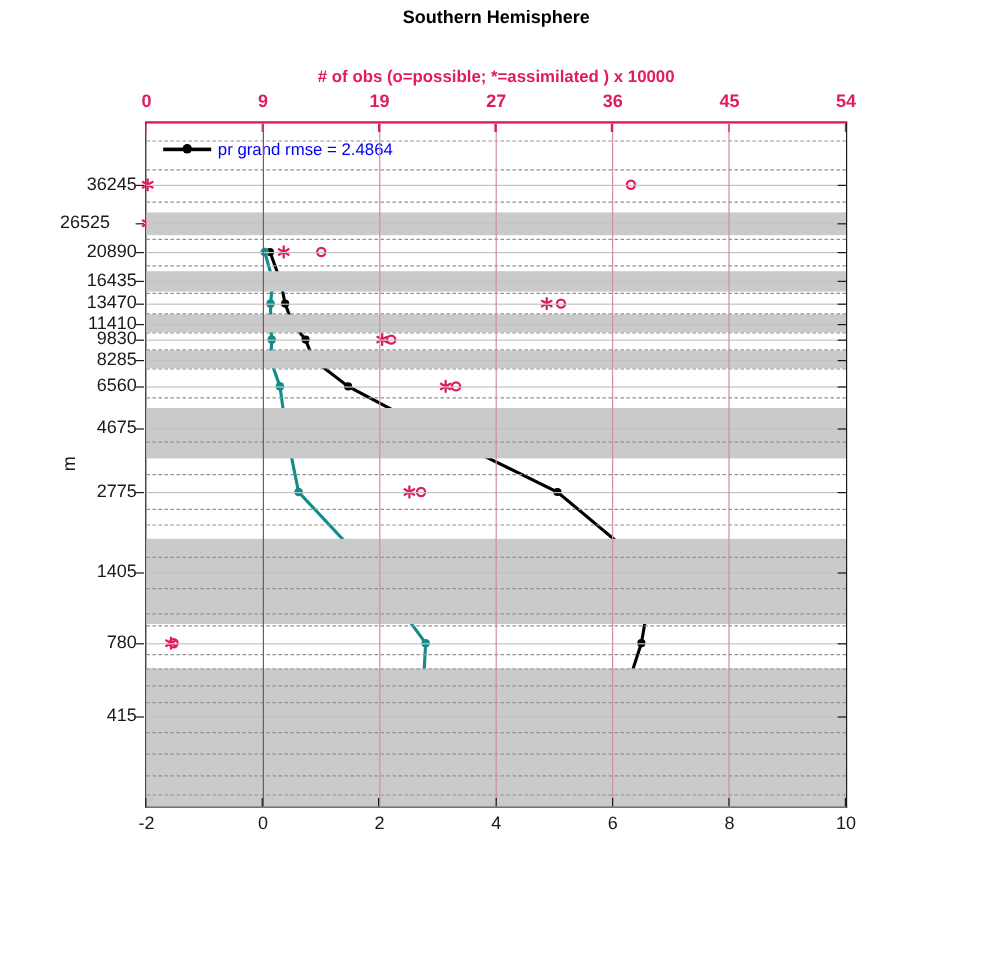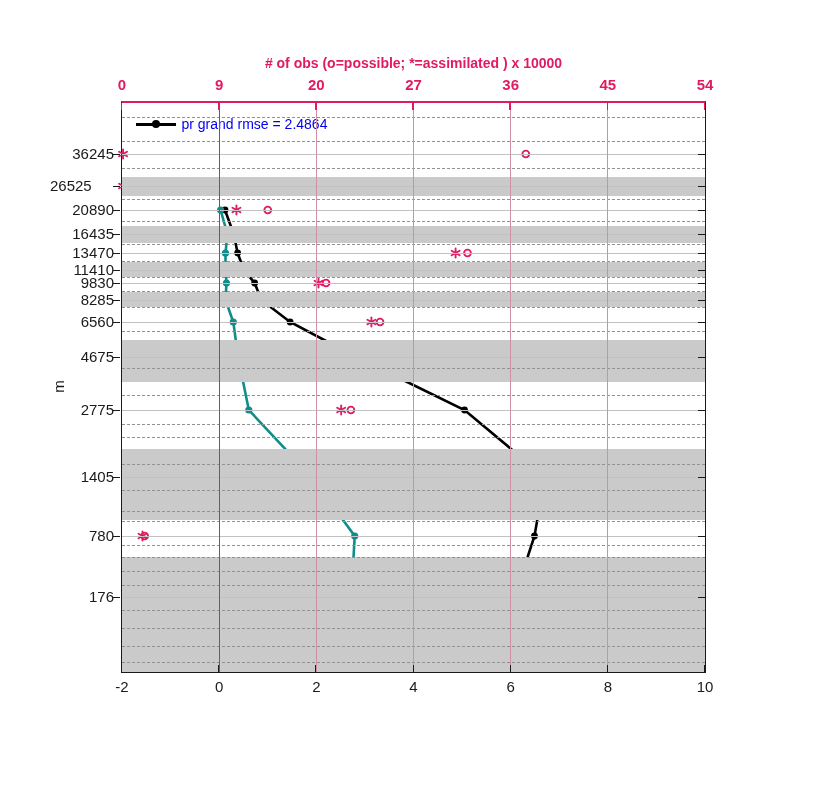--- a/index.html
+++ b/index.html
@@ -39,20 +39,21 @@
   .legend-row{display:flex;align-items:center;height:22px;}
   .legend-line{position:relative;width:40px;height:3px;margin-right:6px;}
   .legend-dot{position:absolute;left:16px;top:-2.5px;width:8px;height:8px;border-radius:50%;}
   .legend-text{font-size:14px;}
   #plot-svg{position:absolute;left:0;top:0;}
 </style>
 </head>
 <body>
 
 <div id="canvas">
+  <div class="t1">Southern Hemisphere</div>
   <div class="topaxis-label" id="topaxis-label" style="color: rgb(224, 26, 99);"># of obs (o=possible; *=assimilated ) x 10000</div>
   <div class="ylabel">m</div>
 
   <div id="plot">
     <svg id="plot-svg" width="583" height="569" viewBox="0 0 583 569" style="overflow: visible;">
         <path d=" M 103.0 107.0 L 111.7 131.0 L 115.6 150.0 L 121.9 167.0 L 132.6 180.0 L 139.4 197.0 L 168.1 219.0 L 234.2 254.0 L 342.5 307.0 L 422.7 374.0 L 412.5 433.0 L 392.6 494.0" fill="none" stroke="#000000" stroke-width="2.6"></path>
         <circle cx="102.99666666666667" cy="107" r="3.4" fill="#000000"></circle>
         <circle cx="111.74166666666666" cy="131" r="3.4" fill="#000000"></circle>
         <circle cx="115.62833333333333" cy="150" r="3.4" fill="#000000"></circle>
         <circle cx="121.94416666666665" cy="167" r="3.4" fill="#000000"></circle>
@@ -206,21 +207,21 @@
       <div class="tick" style="left: -8.5px; top: 373.5px; width: 7px; height: 1px;"></div>
       <div class="tick" style="right: 0px; top: 373.5px; width: 7px; height: 1px;"></div>
       <div class="tick" style="left: -8.5px; top: 432.5px; width: 7px; height: 1px;"></div>
       <div class="tick" style="right: 0px; top: 432.5px; width: 7px; height: 1px;"></div>
       <div class="tick" style="left: -8.5px; top: 493.5px; width: 7px; height: 1px;"></div>
       <div class="tick" style="right: 0px; top: 493.5px; width: 7px; height: 1px;"></div>
     </div>
 
 <div class="ticklabel" style="left: 97px; top: 76px; width: 50px; text-align: center; color: rgb(224, 26, 99); font-weight: bold;">0</div>
     <div class="ticklabel" style="left: 194.167px; top: 76px; width: 50px; text-align: center; color: rgb(224, 26, 99); font-weight: bold;">9</div>
-    <div class="ticklabel" style="left: 291.333px; top: 76px; width: 50px; text-align: center; color: rgb(224, 26, 99); font-weight: bold;">20</div>
+    <div class="ticklabel" style="left: 291.333px; top: 76px; width: 50px; text-align: center; color: rgb(224, 26, 99); font-weight: bold;">19</div>
     <div class="ticklabel" style="left: 388.5px; top: 76px; width: 50px; text-align: center; color: rgb(224, 26, 99); font-weight: bold;">27</div>
     <div class="ticklabel" style="left: 485.667px; top: 76px; width: 50px; text-align: center; color: rgb(224, 26, 99); font-weight: bold;">36</div>
     <div class="ticklabel" style="left: 582.833px; top: 76px; width: 50px; text-align: center; color: rgb(224, 26, 99); font-weight: bold;">45</div>
     <div class="ticklabel" style="left: 680px; top: 76px; width: 50px; text-align: center; color: rgb(224, 26, 99); font-weight: bold;">54</div>
     <div class="ticklabel" style="left: 97px; top: 678px; width: 50px; text-align: center;">-2</div>
     <div class="ticklabel" style="left: 194.167px; top: 678px; width: 50px; text-align: center;">0</div>
     <div class="ticklabel" style="left: 291.333px; top: 678px; width: 50px; text-align: center;">2</div>
     <div class="ticklabel" style="left: 388.5px; top: 678px; width: 50px; text-align: center;">4</div>
     <div class="ticklabel" style="left: 485.667px; top: 678px; width: 50px; text-align: center;">6</div>
     <div class="ticklabel" style="left: 582.833px; top: 678px; width: 50px; text-align: center;">8</div>
@@ -231,14 +232,14 @@
     <div class="ticklabel" style="left: 50px; top: 225px; width: 64px; text-align: right;">16435</div>
     <div class="ticklabel" style="left: 50px; top: 244px; width: 64px; text-align: right;">13470</div>
     <div class="ticklabel" style="left: 50px; top: 261px; width: 64px; text-align: right;">11410</div>
     <div class="ticklabel" style="left: 50px; top: 274px; width: 64px; text-align: right;">9830</div>
     <div class="ticklabel" style="left: 50px; top: 291px; width: 64px; text-align: right;">8285</div>
     <div class="ticklabel" style="left: 50px; top: 313px; width: 64px; text-align: right;">6560</div>
     <div class="ticklabel" style="left: 50px; top: 348px; width: 64px; text-align: right;">4675</div>
     <div class="ticklabel" style="left: 50px; top: 401px; width: 64px; text-align: right;">2775</div>
     <div class="ticklabel" style="left: 50px; top: 468px; width: 64px; text-align: right;">1405</div>
     <div class="ticklabel" style="left: 50px; top: 527px; width: 64px; text-align: right;">780</div>
-    <div class="ticklabel" style="left: 50px; top: 588px; width: 64px; text-align: right;">176</div>
+    <div class="ticklabel" style="left: 50px; top: 588px; width: 64px; text-align: right;">415</div>
   </div>
 
 </body></html>

